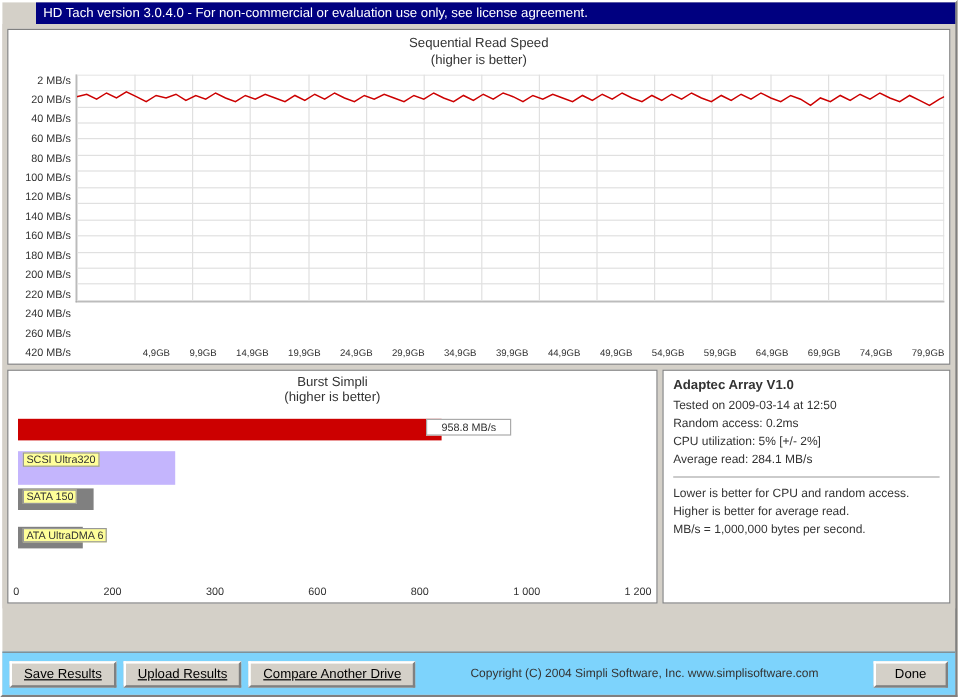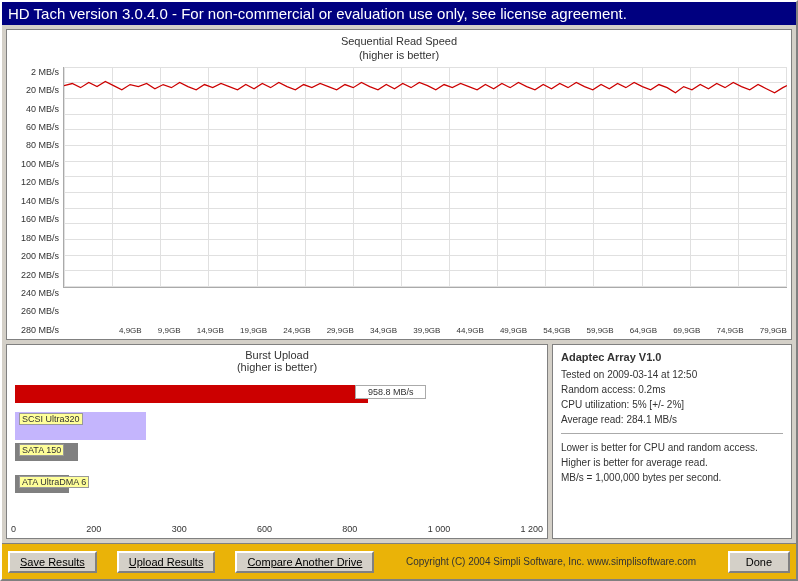--- a/index.html
+++ b/index.html
@@ -18,23 +18,24 @@
       border: 2px solid #808080;
       border-top-color: #ffffff;
       border-left-color: #ffffff;
       display: flex;
       flex-direction: column;
     }
 
     .title-bar {
       background: #000080;
       color: white;
-      font-size: 15px;
+      font-size: 11px;
       padding: 3px 6px;
       flex-shrink: 0;
+      margin-left: 28px;
     }
 
     .main-content {
       flex: 1;
       display: flex;
       flex-direction: column;
       background: #d4d0c8;
       padding: 4px;
       gap: 4px;
     }
@@ -218,27 +219,28 @@
 
     .info-divider {
       margin: 6px 0;
       border: none;
       border-top: 1px solid #aaa;
     }
 
     
     .toolbar {
       height: 36px;
-      background: #eab308;
+      background: #7dd3fc;
       border-top: 1px solid #808080;
       display: flex;
       align-items: center;
       padding: 0 6px;
-      gap: 20px;
+      gap: 6px;
       flex-shrink: 0;
+      margin-top: 36px;
     }
 
     .toolbar-btn {
       background: #d4d0c8;
       border: 2px solid;
       border-top-color: #ffffff;
       border-left-color: #ffffff;
       border-right-color: #808080;
       border-bottom-color: #808080;
       padding: 3px 10px;
@@ -278,21 +280,21 @@
 
   <div class="main-content">
 
     <div class="top-chart">
       <div class="chart-title">
         <div>Sequential Read Speed</div>
         <div>(higher is better)</div>
       </div>
       <div class="seq-chart-area">
         <div class="y-axis">
-          <span>280 MB/s</span>
+          <span>420 MB/s</span>
           <span>260 MB/s</span>
           <span>240 MB/s</span>
           <span>220 MB/s</span>
           <span>200 MB/s</span>
           <span>180 MB/s</span>
           <span>160 MB/s</span>
           <span>140 MB/s</span>
           <span>120 MB/s</span>
           <span>100 MB/s</span>
           <span>80 MB/s</span>
@@ -365,21 +367,21 @@
             <span>79,9GB</span>
           </div>
         </div>
       </div>
     </div>
 
     <div class="bottom-area">
 
       <div class="burst-chart">
         <div class="burst-title">
-          <div>Burst Upload</div>
+          <div>Burst Simpli</div>
           <div>(higher is better)</div>
         </div>
 
         <div style="flex:1; display:flex; flex-direction:column; padding: 0 4px;">
 
           <div class="bar-row" style="margin-top:4px;">
             <div class="bar-fill" style="width: calc(77% - 50px); background:#cc0000; height:18px; position:relative;">
               <span class="bar-value" style="position:absolute; right:-58px; top:0; font-size:9px; background:white; border:1px solid #aaa; padding:1px 12px;">958.8 MB/s</span>
             </div>
           </div>

